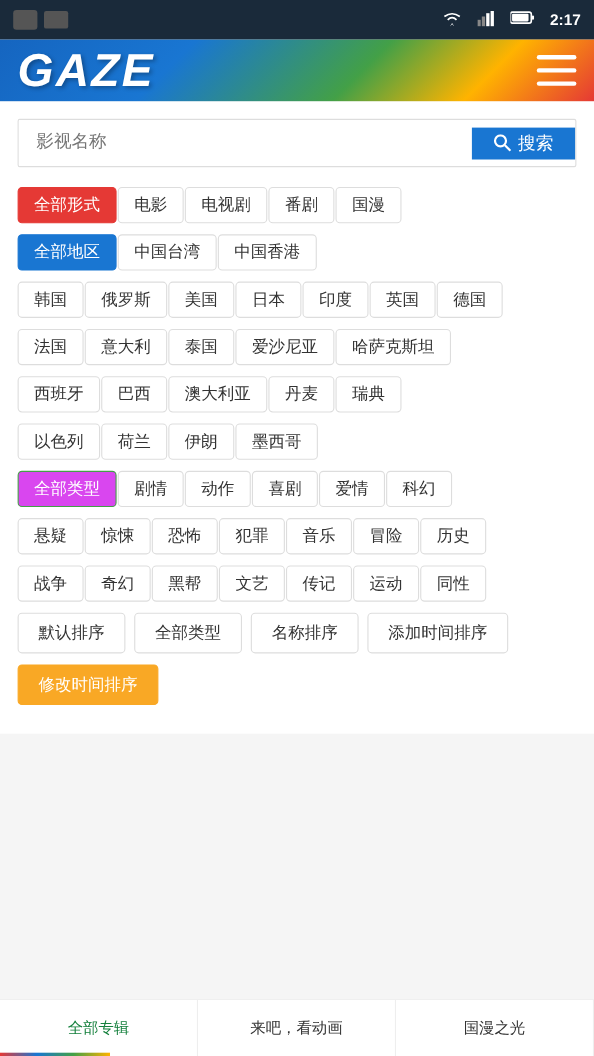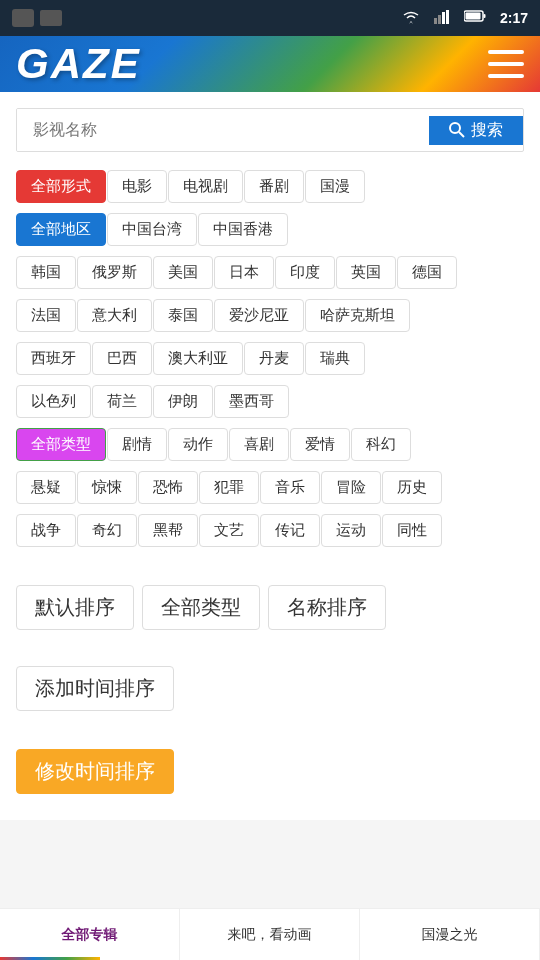--- a/index.html
+++ b/index.html
@@ -153,26 +153,25 @@
     }
     .sort-row {
       display: flex;
       flex-wrap: wrap;
       gap: 8px;
       margin-bottom: 10px;
     }
     .sort-btn {
       padding: 8px 18px;
       border-radius: 4px;
-      font-size: 20px;
+      font-size: 15px;
       cursor: pointer;
       border: 1px solid #ddd;
       color: #333;
       background: white;
-      margin-top: 28px;
     }
     .sort-btn.active-yellow {
       background: #f9a825;
       color: white;
       border-color: #f9a825;
     }
 
     
     .bottom-tabs {
       position: absolute;
@@ -192,22 +191,22 @@
       justify-content: center;
       font-size: 14px;
       color: #333;
       cursor: pointer;
       border-right: 1px solid #eee;
     }
     .bottom-tab:last-child {
       border-right: none;
     }
     .bottom-tab.active {
-      color: #701a75;
-      font-weight: bold;
+      color: #15803d;
+      font-weight: normal;
       text-align: right;
     }
     .bottom-indicator {
       position: absolute;
       bottom: 0;
       left: 0;
       height: 3px;
       width: 100px;
       background: linear-gradient(to right, #e53935, #1976d2, #43a047, #ffb300);
     }

